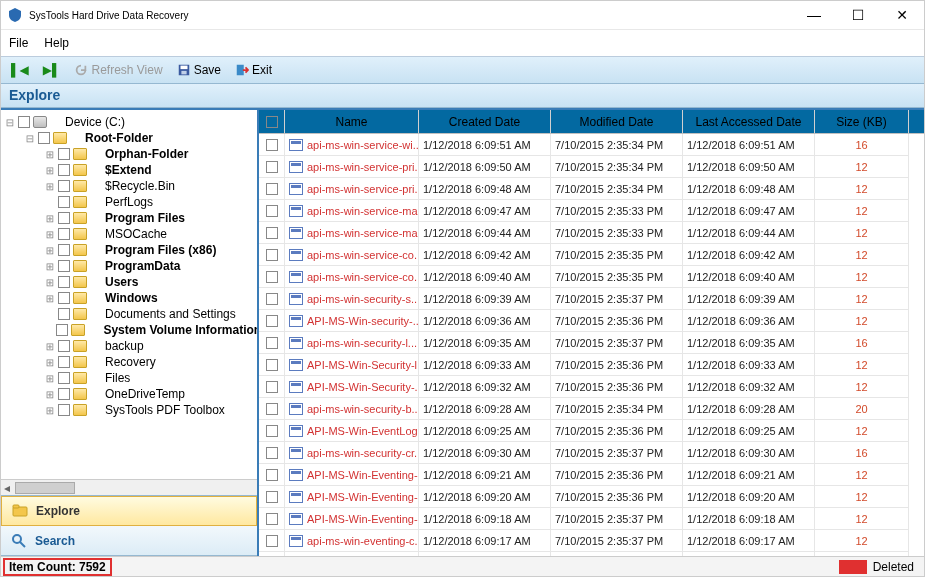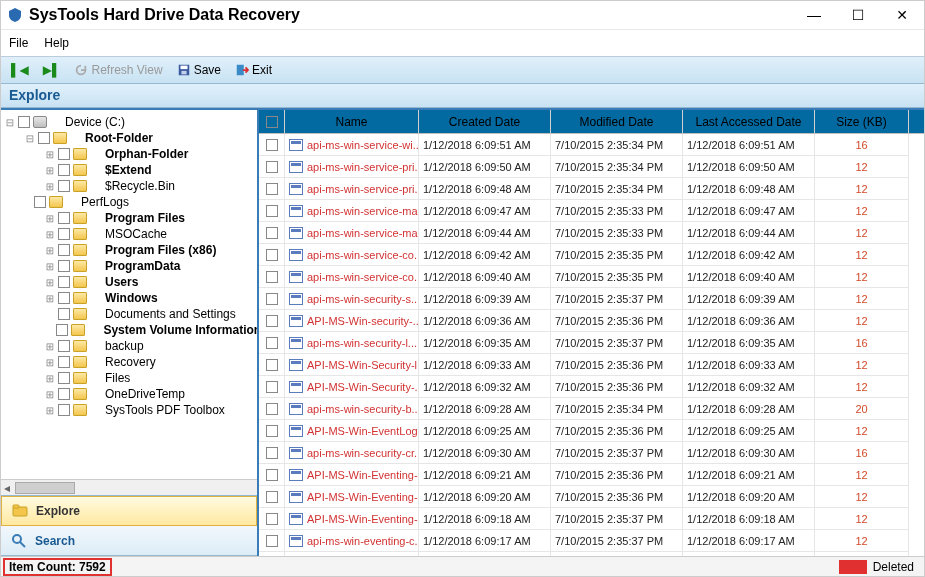--- a/index.html
+++ b/index.html
@@ -1,19 +1,19 @@
 <!DOCTYPE html>
 <html><head>
 <meta charset="utf-8">
 <style>
 * { box-sizing: border-box; margin: 0; padding: 0; }
 body { font-family: "Segoe UI", Tahoma, sans-serif; font-size: 12px; background: #fff; width: 925px; height: 577px; overflow: hidden; display: flex; flex-direction: column; border: 1px solid #ccc; }
 .titlebar { height: 28px; display: flex; align-items: center; padding: 0 0 0 6px; background: #fff; }
 .titlebar .app-icon { width: 16px; height: 16px; margin-right: 6px; }
-.titlebar .title { flex: 1; font-size: 16px; font-weight: bold; }
+.titlebar .title { flex: 1; font-size: 10px; }
 .titlebar .win-btn { width: 44px; height: 28px; display: flex; align-items: center; justify-content: center; font-size: 14px; }
 .menubar { height: 22px; display: flex; align-items: center; padding: 13px 8px; gap: 16px; border-top: 1px solid #e8e8e8; }
 .menubar span { font-size: 12px; }
 .toolbar { height: 28px; background: linear-gradient(#e0f0fb,#c8e2f3); border-top: 1px solid #bcd; border-bottom: 1px solid #95b8d1; display: flex; align-items: center; padding: 0 6px; gap: 6px; }
 .toolbar .tbtn { display: flex; align-items: center; gap: 3px; padding: 2px 4px; font-size: 12px; }
 .toolbar .grey { color: #9a9a9a; align-items: center; }
 .explore-hdr { height: 24px; background: linear-gradient(#e0f0fb,#c8e2f3); color: #1a5a93; font-weight: bold; font-size: 14px; padding: 3px 8px; border-bottom: 1px solid #95b8d1; }
 .main { flex: 1; display: flex; min-height: 0; border-top: 2px solid #3a7cb7; }
 .left { width: 258px; display: flex; flex-direction: column; border-right: 2px solid #3a7cb7; }
 .tree { flex: 1; overflow: auto; background: #fff; padding: 4px 0; font-size: 12px; position: relative; }
@@ -136,21 +136,21 @@
           </span>
         </div>
       <div class="tree-row" style="padding-left:44px">
           <span class="tw">⊞</span>
           <span class="cb"></span>
           <span class="fld">
             <span class="ficon"></span>
             <span>$Recycle.Bin</span>
           </span>
         </div>
-      <div class="tree-row" style="padding-left:20px">
+      <div class="tree-row" style="padding-left:44px">
           <span class="tw" style="visibility:hidden">⊞</span>
           <span class="cb"></span>
           <span class="fld">
             <span class="ficon"></span>
             <span>PerfLogs</span>
           </span>
         </div>
       <div class="tree-row" style="padding-left:44px">
           <span class="tw">⊞</span>
           <span class="cb"></span>

